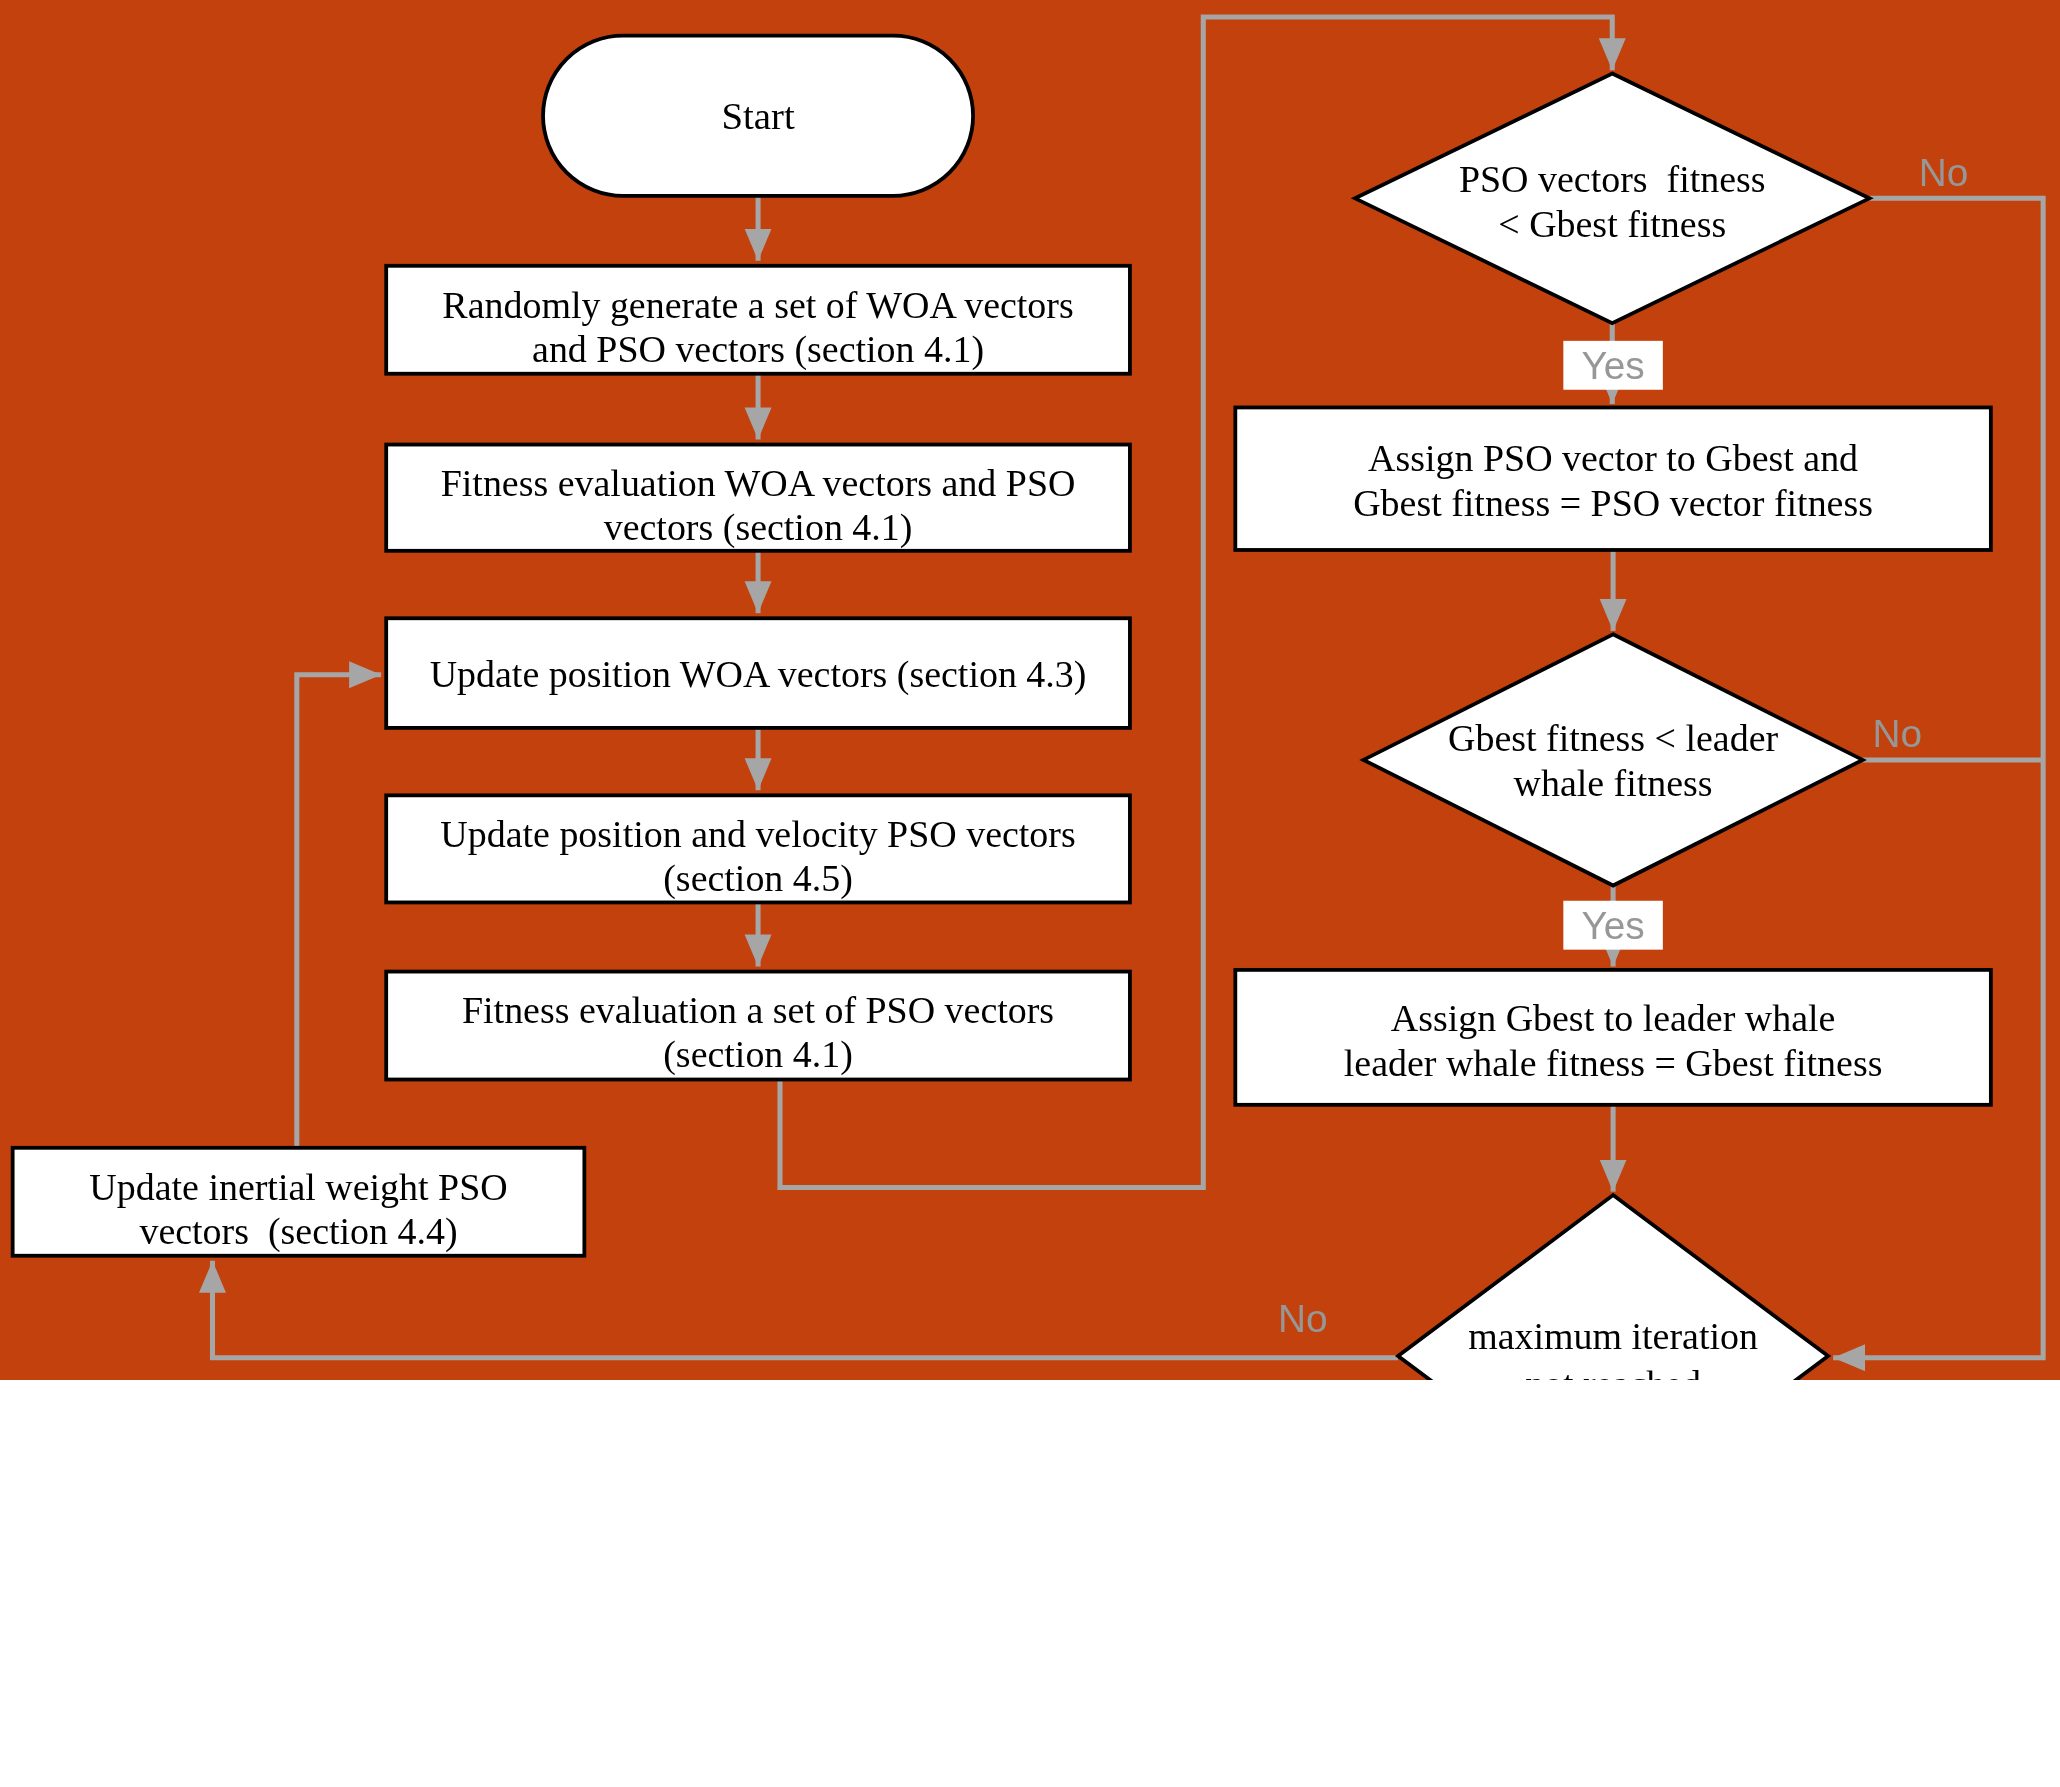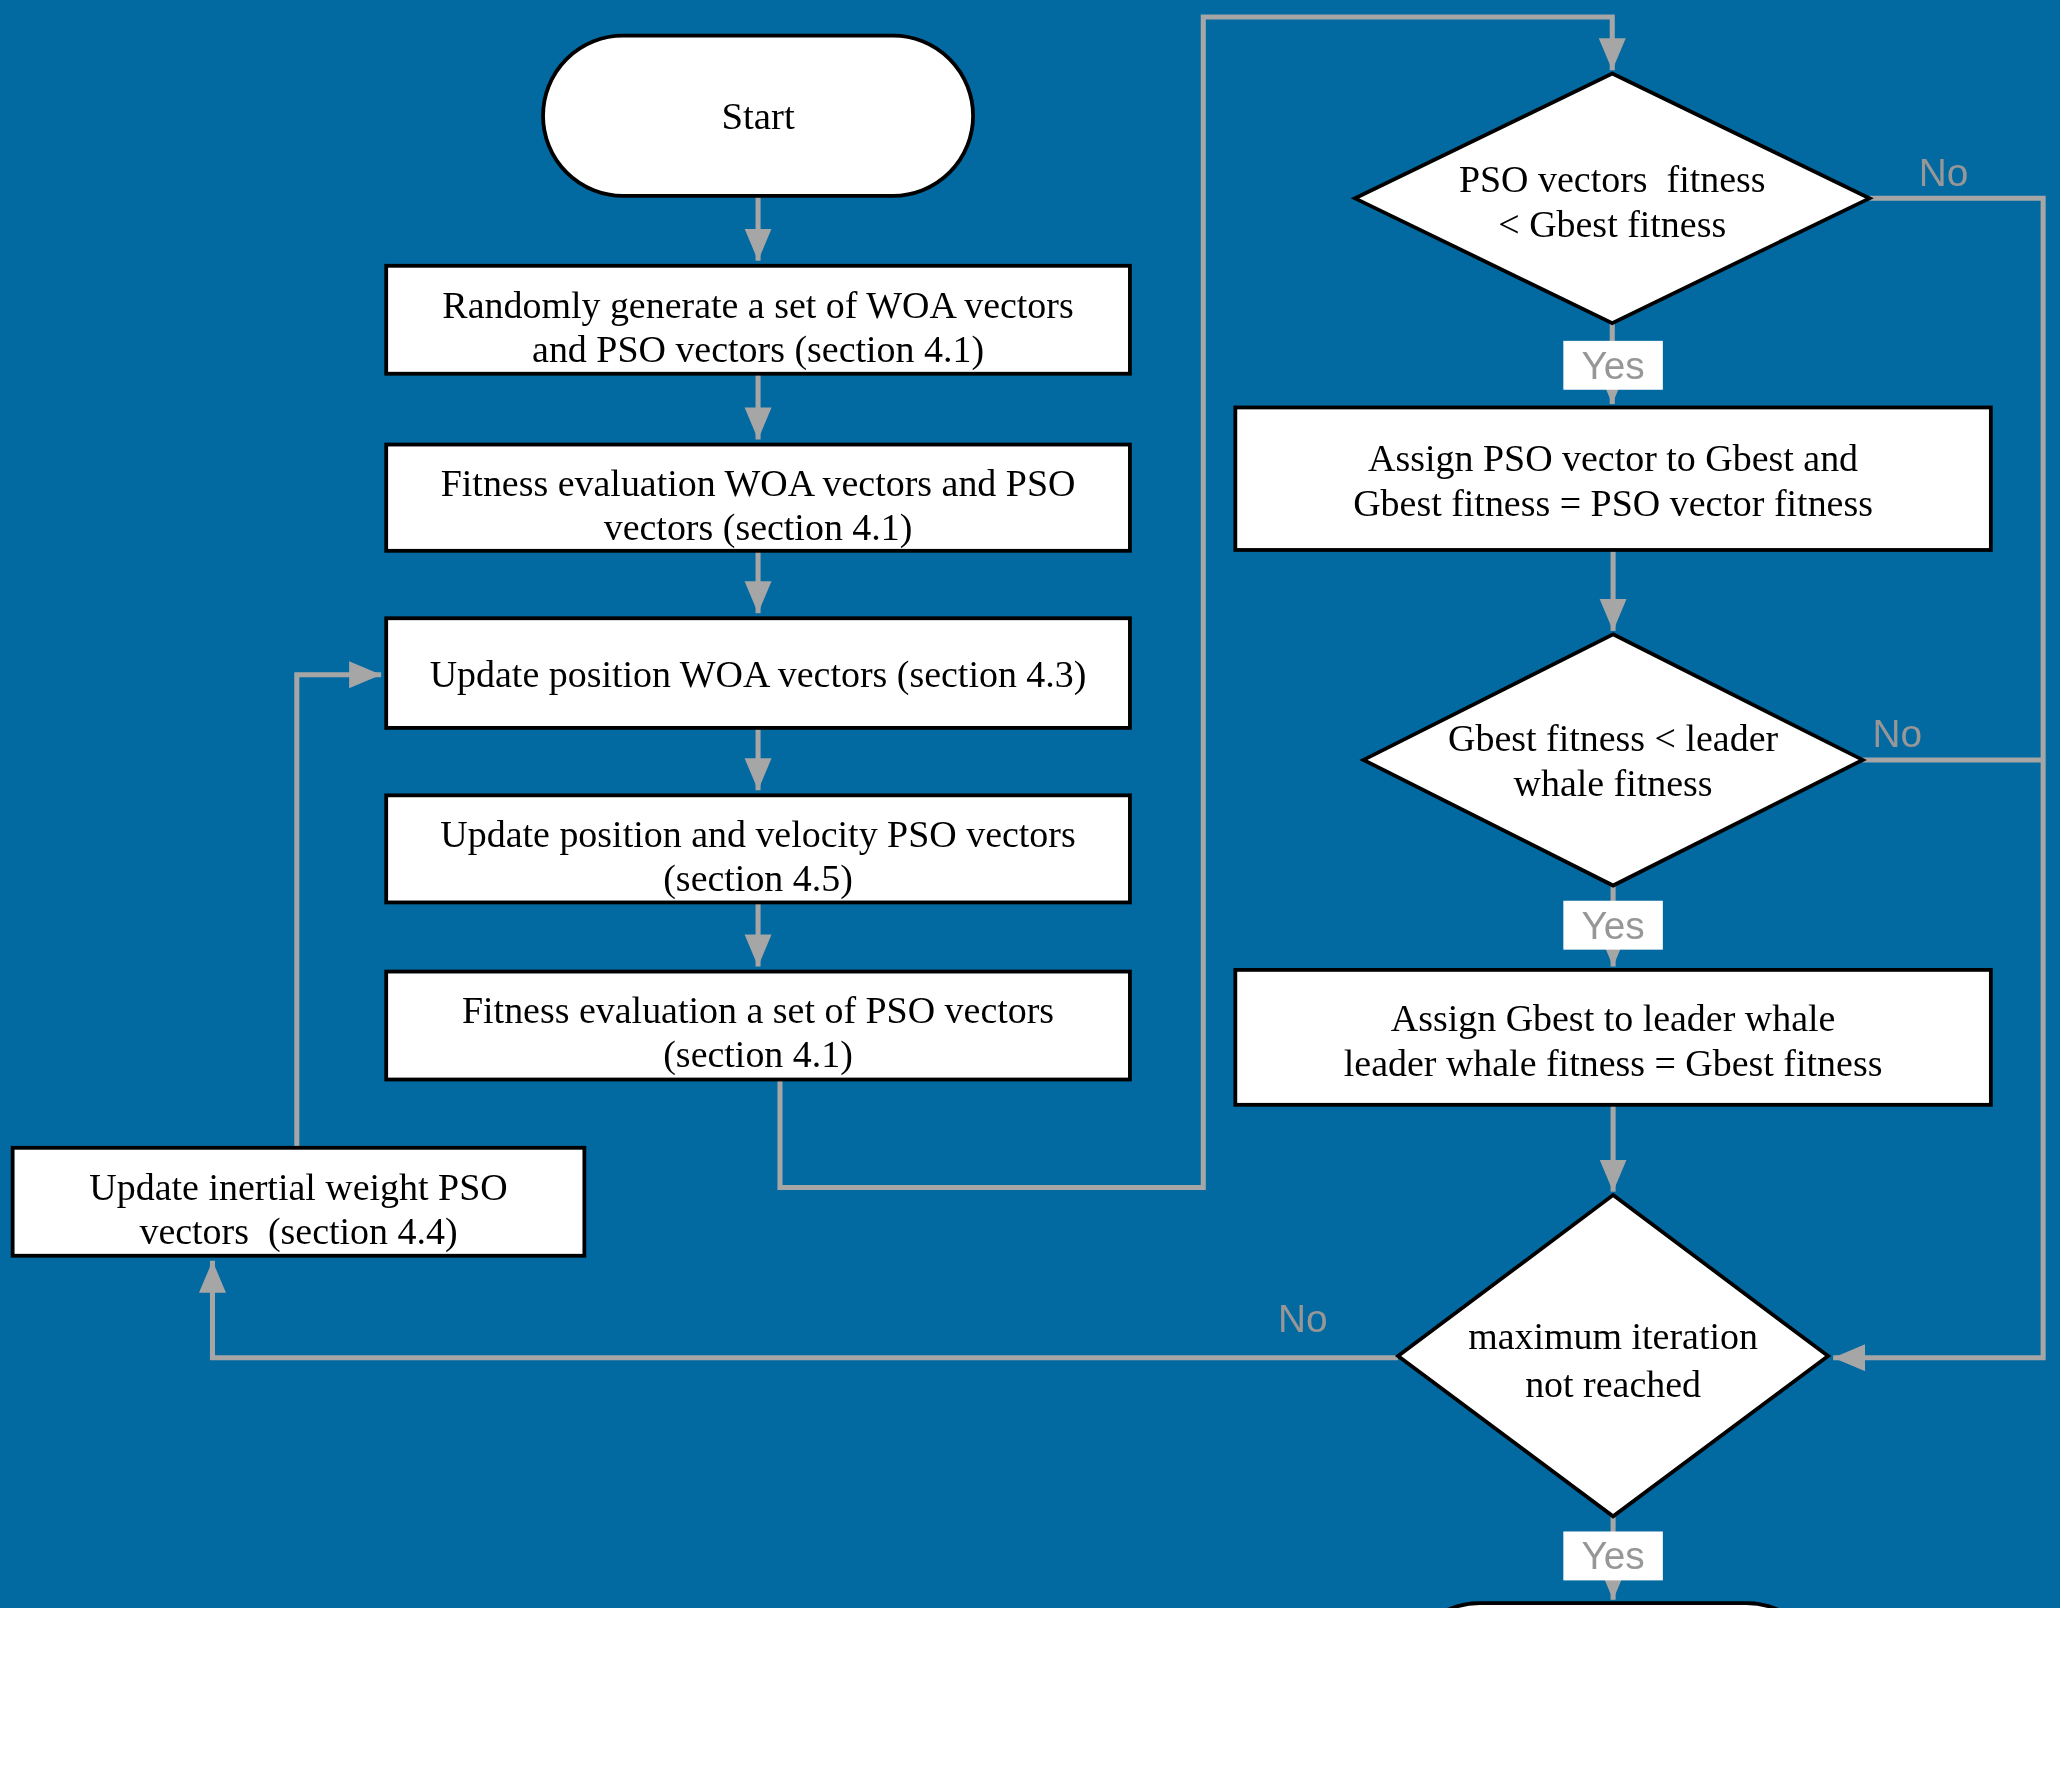--- a/index.html
+++ b/index.html
@@ -3,22 +3,22 @@
 <meta charset="utf-8">
 <style>
   html, body {
     margin: 0;
     padding: 0;
     background: #ffffff;
   }
   .canvas {
     position: relative;
     width: 2060px;
-    height: 1608px;
-    background: #0369a1;
+    height: 1380px;
+    background: #c2410c;
     overflow: hidden;
   }
   svg { display: block; }
   .shape {
     fill: #ffffff;
     stroke: #000000;
     stroke-width: 4.5;
   }
   .connector {
     fill: none;

